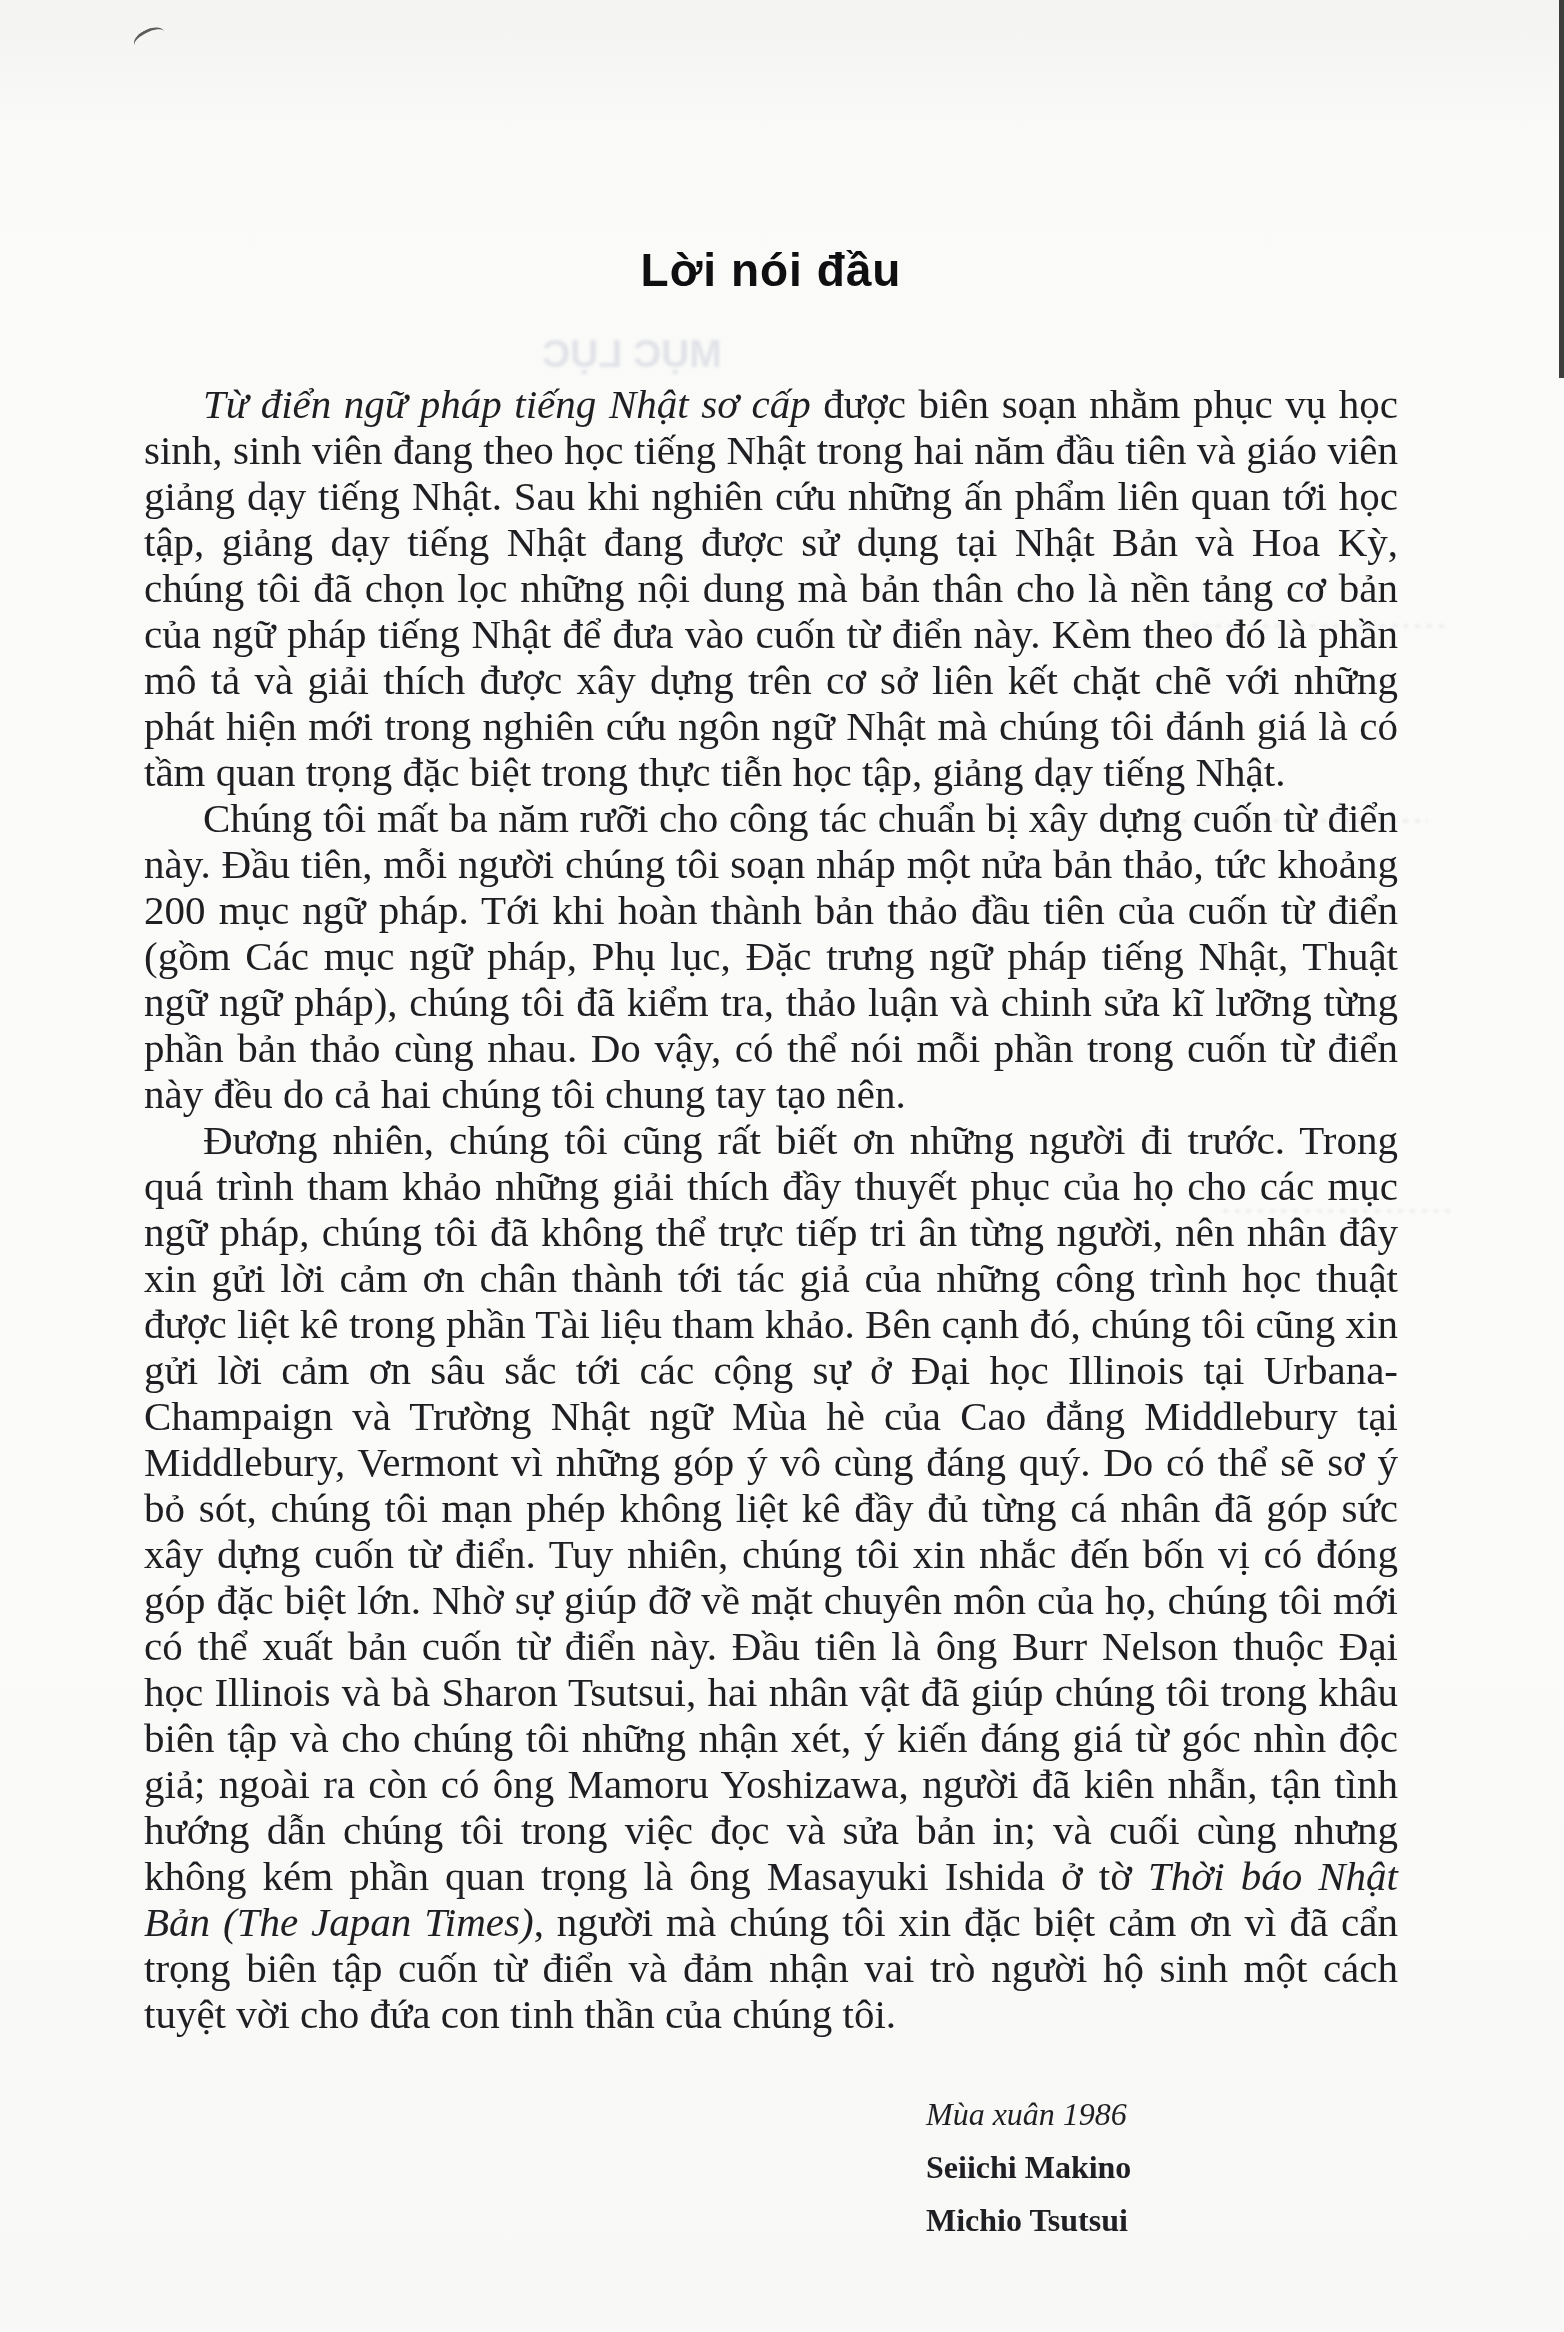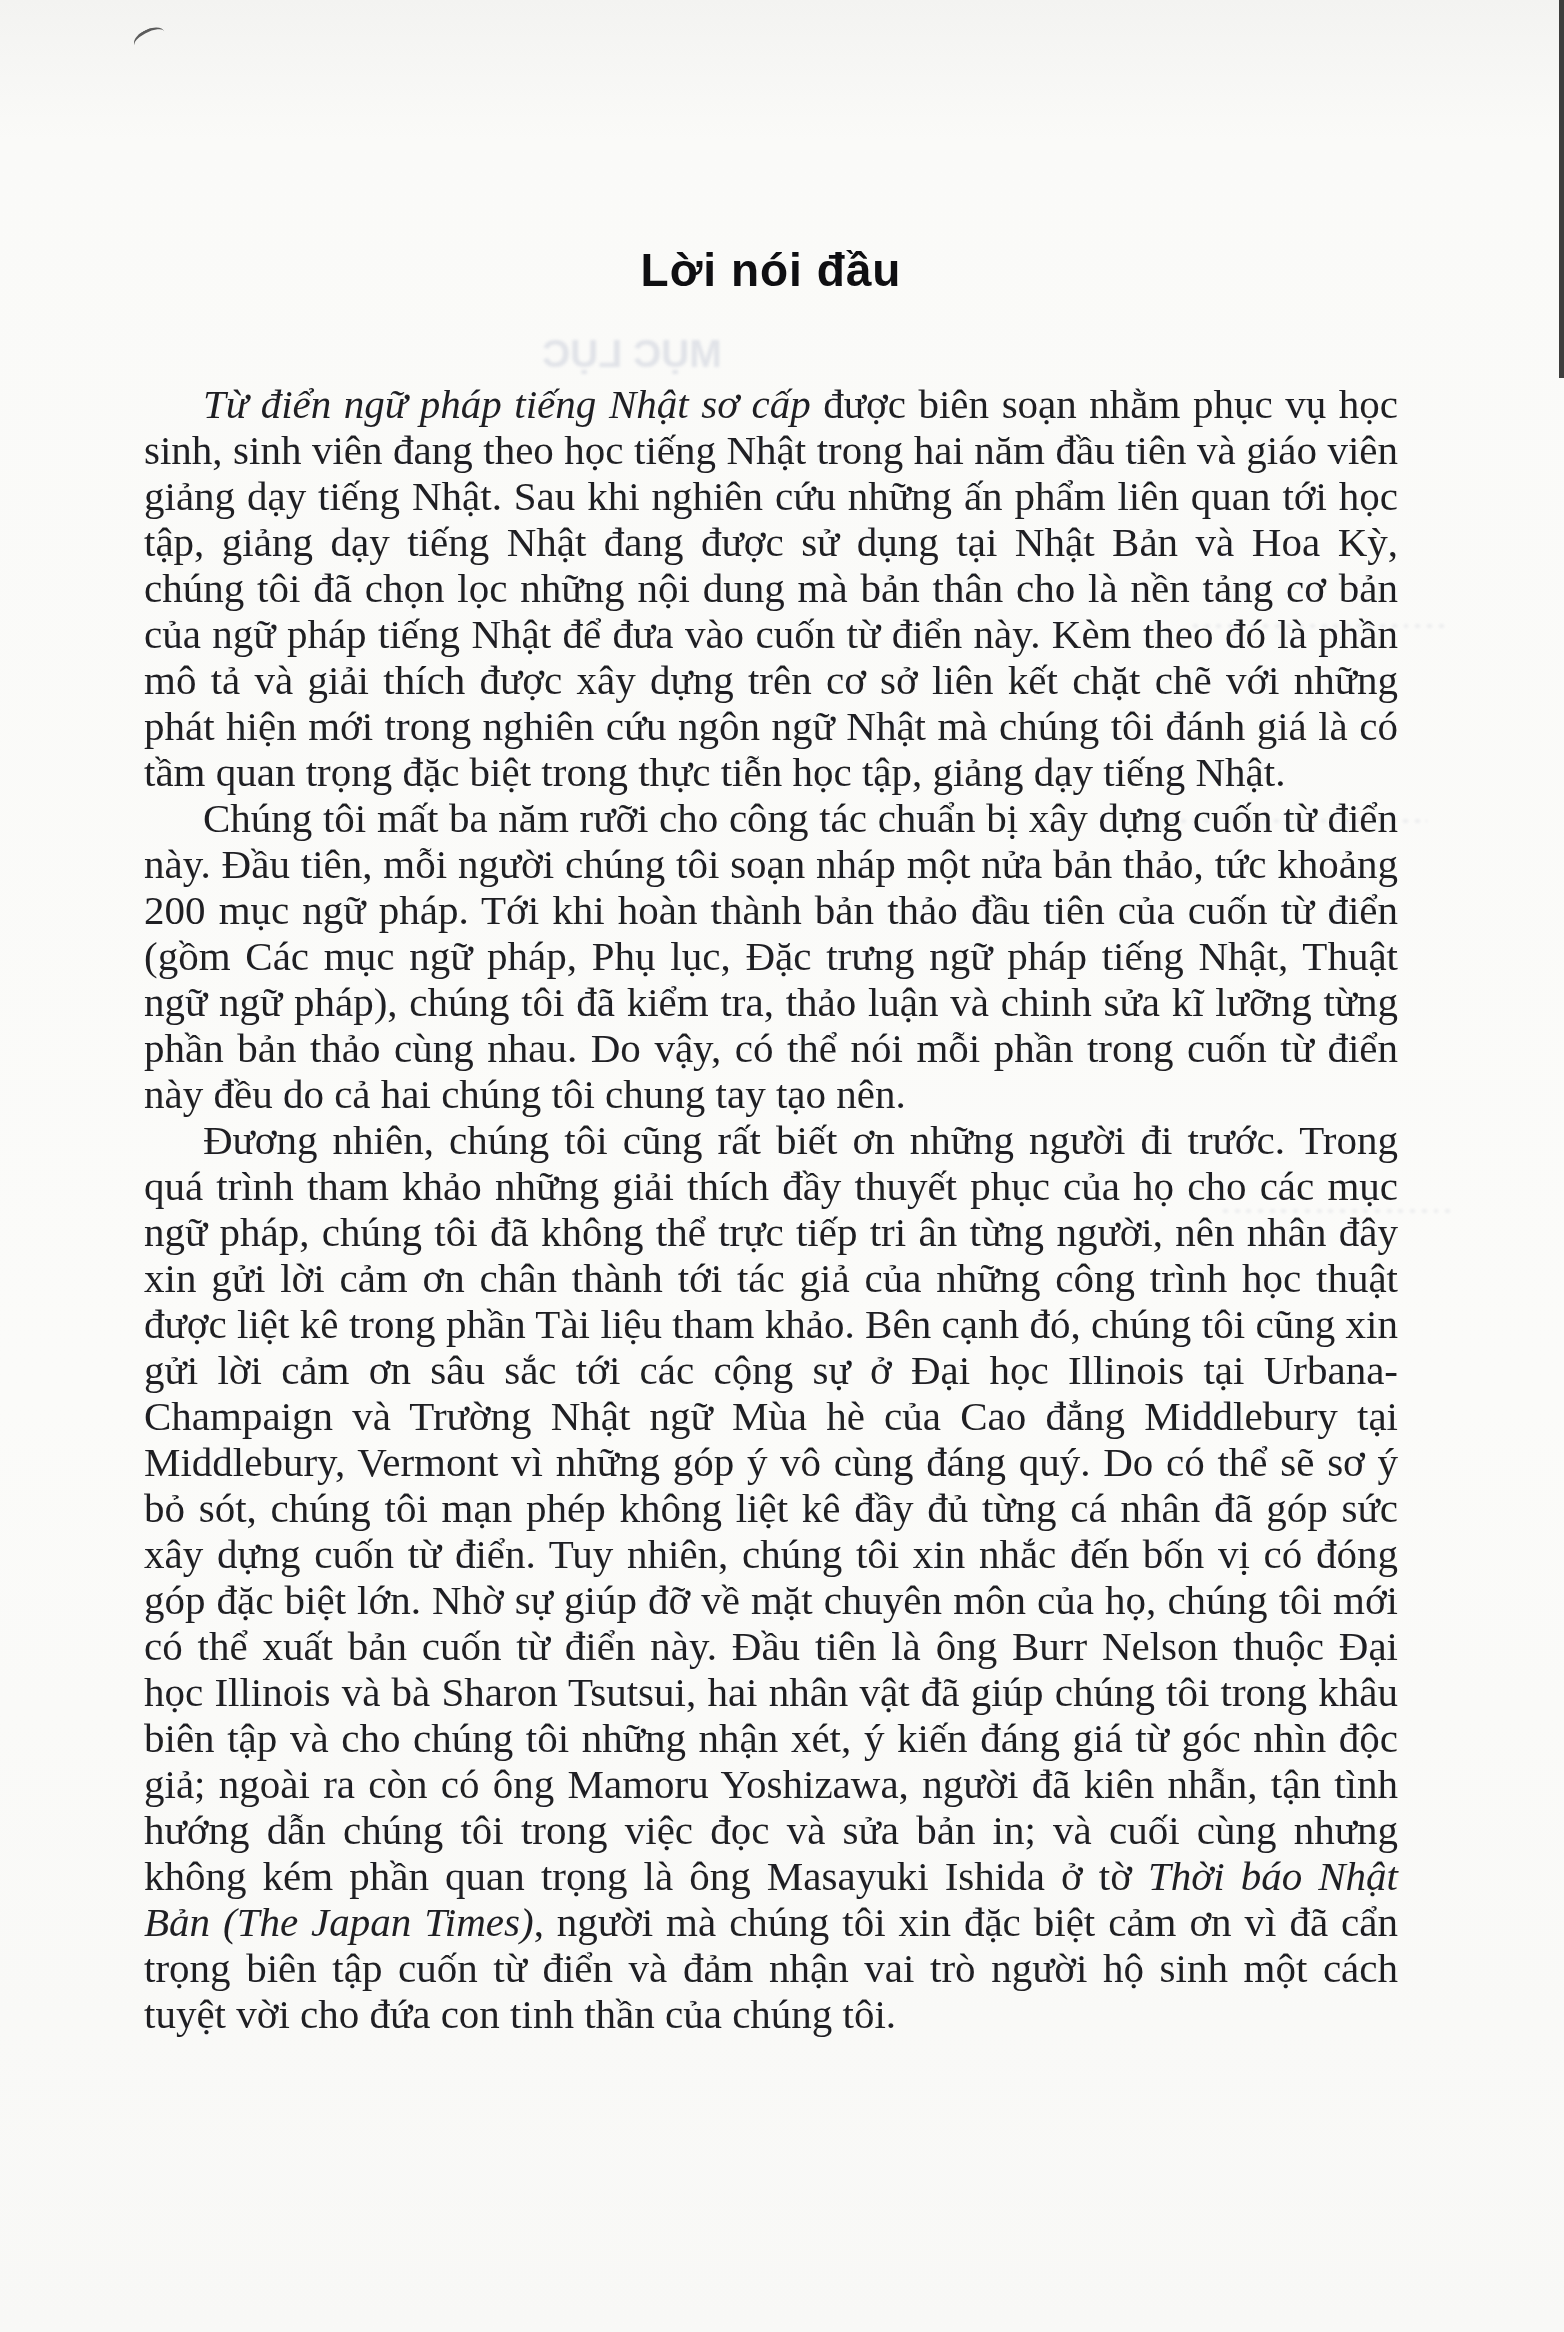--- a/index.html
+++ b/index.html
@@ -104,16 +104,21 @@
     <div class="body-text">
 
       <p><em>Từ điển ngữ pháp tiếng Nhật sơ cấp</em><span> được biên soạn nhằm phục vụ học sinh, sinh viên đang theo học tiếng Nhật trong hai năm đầu tiên và giáo viên giảng dạy tiếng Nhật. Sau khi nghiên cứu những ấn phẩm liên quan tới học tập, giảng dạy tiếng Nhật đang được sử dụng tại Nhật Bản và Hoa Kỳ, chúng tôi đã chọn lọc những nội dung mà bản thân cho là nền tảng cơ bản của ngữ pháp tiếng Nhật để đưa vào cuốn từ điển này. Kèm theo đó là phần mô tả và giải thích được xây dựng trên cơ sở liên kết chặt chẽ với những phát hiện mới trong nghiên cứu ngôn ngữ Nhật mà chúng tôi đánh giá là có tầm quan trọng đặc biệt trong thực tiễn học tập, giảng dạy tiếng Nhật.</span></p>
 
       <p><span>Chúng tôi mất ba năm rưỡi cho công tác chuẩn bị xây dựng cuốn từ điển này. Đầu tiên, mỗi người chúng tôi soạn nháp một nửa bản thảo, tức khoảng 200 mục ngữ pháp. Tới khi hoàn thành bản thảo đầu tiên của cuốn từ điển (gồm Các mục ngữ pháp, Phụ lục, Đặc trưng ngữ pháp tiếng Nhật, Thuật ngữ ngữ pháp), chúng tôi đã kiểm tra, thảo luận và chinh sửa kĩ lưỡng từng phần bản thảo cùng nhau. Do vậy, có thể nói mỗi phần trong cuốn từ điển này đều do cả hai chúng tôi chung tay tạo nên.</span></p>
 
       <p><span>Đương nhiên, chúng tôi cũng rất biết ơn những người đi trước. Trong quá trình tham khảo những giải thích đầy thuyết phục của họ cho các mục ngữ pháp, chúng tôi đã không thể trực tiếp tri ân từng người, nên nhân đây xin gửi lời cảm ơn chân thành tới tác giả của những công trình học thuật được liệt kê trong phần Tài liệu tham khảo. Bên cạnh đó, chúng tôi cũng xin gửi lời cảm ơn sâu sắc tới các cộng sự ở Đại học Illinois tại Urbana-Champaign và Trường Nhật ngữ Mùa hè của Cao đẳng Middlebury tại Middlebury, Vermont vì những góp ý vô cùng đáng quý. Do có thể sẽ sơ ý bỏ sót, chúng tôi mạn phép không liệt kê đầy đủ từng cá nhân đã góp sức xây dựng cuốn từ điển. Tuy nhiên, chúng tôi xin nhắc đến bốn vị có đóng góp đặc biệt lớn. Nhờ sự giúp đỡ về mặt chuyên môn của họ, chúng tôi mới có thể xuất bản cuốn từ điển này. Đầu tiên là ông Burr Nelson thuộc Đại học Illinois và bà Sharon Tsutsui, hai nhân vật đã giúp chúng tôi trong khâu biên tập và cho chúng tôi những nhận xét, ý kiến đáng giá từ góc nhìn độc giả; ngoài ra còn có ông Mamoru Yoshizawa, người đã kiên nhẫn, tận tình hướng dẫn chúng tôi trong việc đọc và sửa bản in; và cuối cùng nhưng không kém phần quan trọng là ông Masayuki Ishida ở tờ </span><em>Thời báo Nhật Bản (The Japan Times)</em><span>, người mà chúng tôi xin đặc biệt cảm ơn vì đã cẩn trọng biên tập cuốn từ điển và đảm nhận vai trò người hộ sinh một cách tuyệt vời cho đứa con tinh thần của chúng tôi.</span></p>
 
     </div>
 
+    <div class="signature">
+      <div class="sig-date">Mùa xuân 1986</div>
+      <div class="sig-author">Seiichi Makino</div>
+      <div class="sig-author">Michio Tsutsui</div>
+    </div>
 
   </div>
 </div>
 
 
 </body></html>

